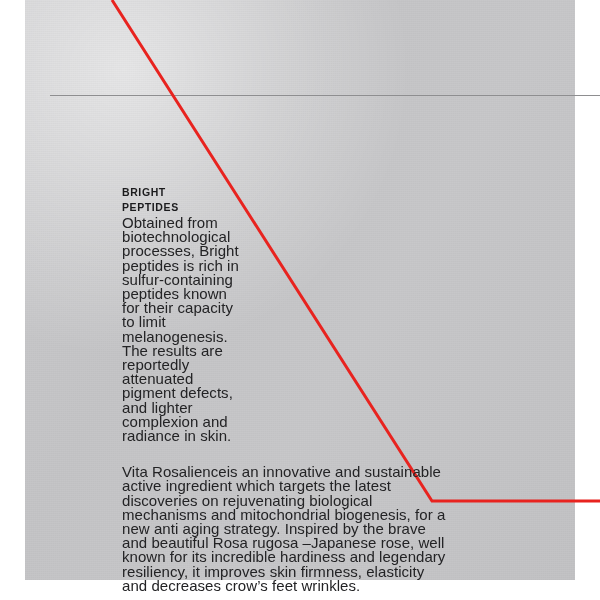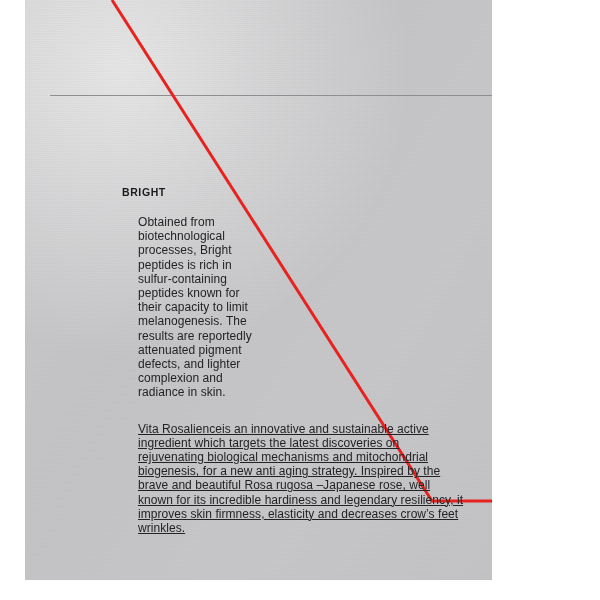--- a/index.html
+++ b/index.html
@@ -9,21 +9,21 @@
   }
   body {
     width: 600px;
     height: 600px;
     font-family: "Liberation Sans", sans-serif;
     overflow: hidden;
   }
 
   #page {
     position: relative;
-    width: 492px;
+    width: 600px;
     height: 600px;
     background: #ffffff;
     overflow: hidden;
   }
 
   
   #paper {
     position: absolute;
     left: 25px;
     top: 0px;
@@ -81,49 +81,50 @@
     font-size: 10.5px;
     font-weight: bold;
     letter-spacing: 0.6px;
     color: #1b1b1d;
     line-height: 13px;
     margin: 0 0 2px 0;
     text-transform: uppercase;
   }
 
   .body-text {
-    font-size: 12px;
+    font-size: 15px;
     line-height: 14.2px;
     color: #232325;
-    margin: 16px;
+    margin: 0;
     letter-spacing: 0.05px;
   }
 
   
   .narrow .body-text { width: 125px; }
-  .wide .body-text { width: 330px; text-decoration: underline; }
+  .wide .body-text { width: 330px; }
 </style>
 </head>
 <body>
 
 <div id="page">
 
   <div id="paper">
     <div id="grain"></div>
     <div id="rule"></div>
   </div>
 
   <svg id="redline" viewBox="0 0 600 600" xmlns="http://www.w3.org/2000/svg">
     <polyline points="112,0 432,501 600,501" fill="none" stroke="#e8231f" stroke-width="3" stroke-linejoin="miter" stroke-linecap="butt"></polyline>
   </svg>
 
   <div id="content">
 
     <div class="section narrow">
       <div class="heading">BRIGHT</div>
+      <div class="heading">PEPTIDES</div>
       <p class="body-text">Obtained from biotechnological processes, Bright peptides is rich in sulfur-containing peptides known for their capacity to limit melanogenesis. The results are reportedly attenuated pigment defects, and lighter complexion and radiance in skin.</p>
     </div>
 
     <div class="section wide">
       <p class="body-text">Vita Rosalienceis an innovative and sustainable active ingredient which targets the latest discoveries on rejuvenating biological mechanisms and mitochondrial biogenesis, for a new anti aging strategy. Inspired by the brave and beautiful Rosa rugosa –Japanese rose, well known for its incredible hardiness and legendary resiliency, it improves skin firmness, elasticity and decreases crow’s feet wrinkles.</p>
     </div>
 
   </div>
 </div>
 

